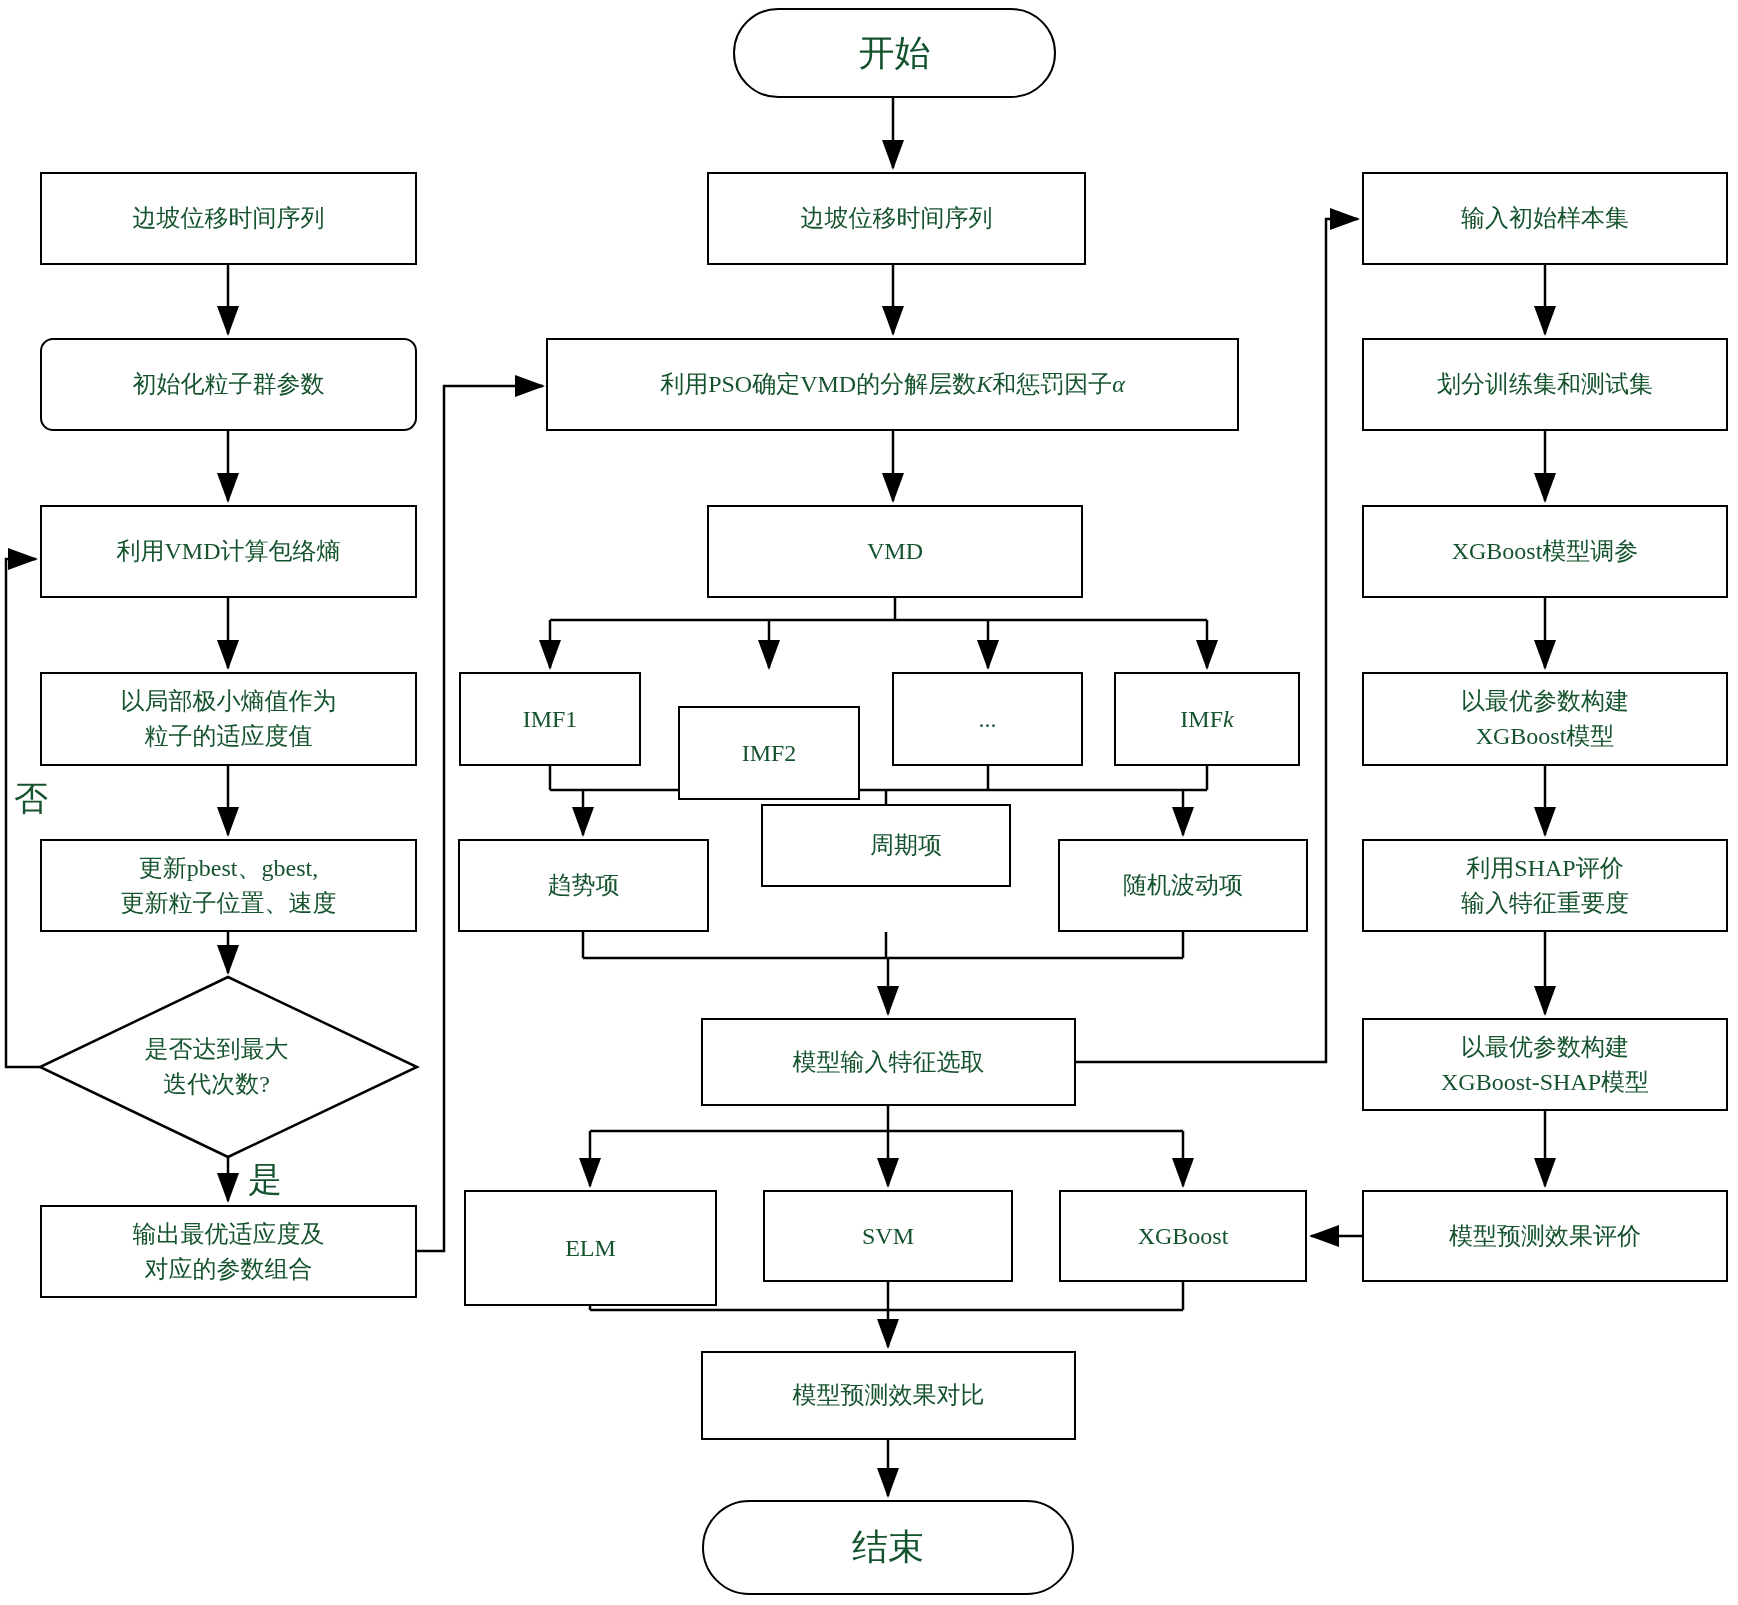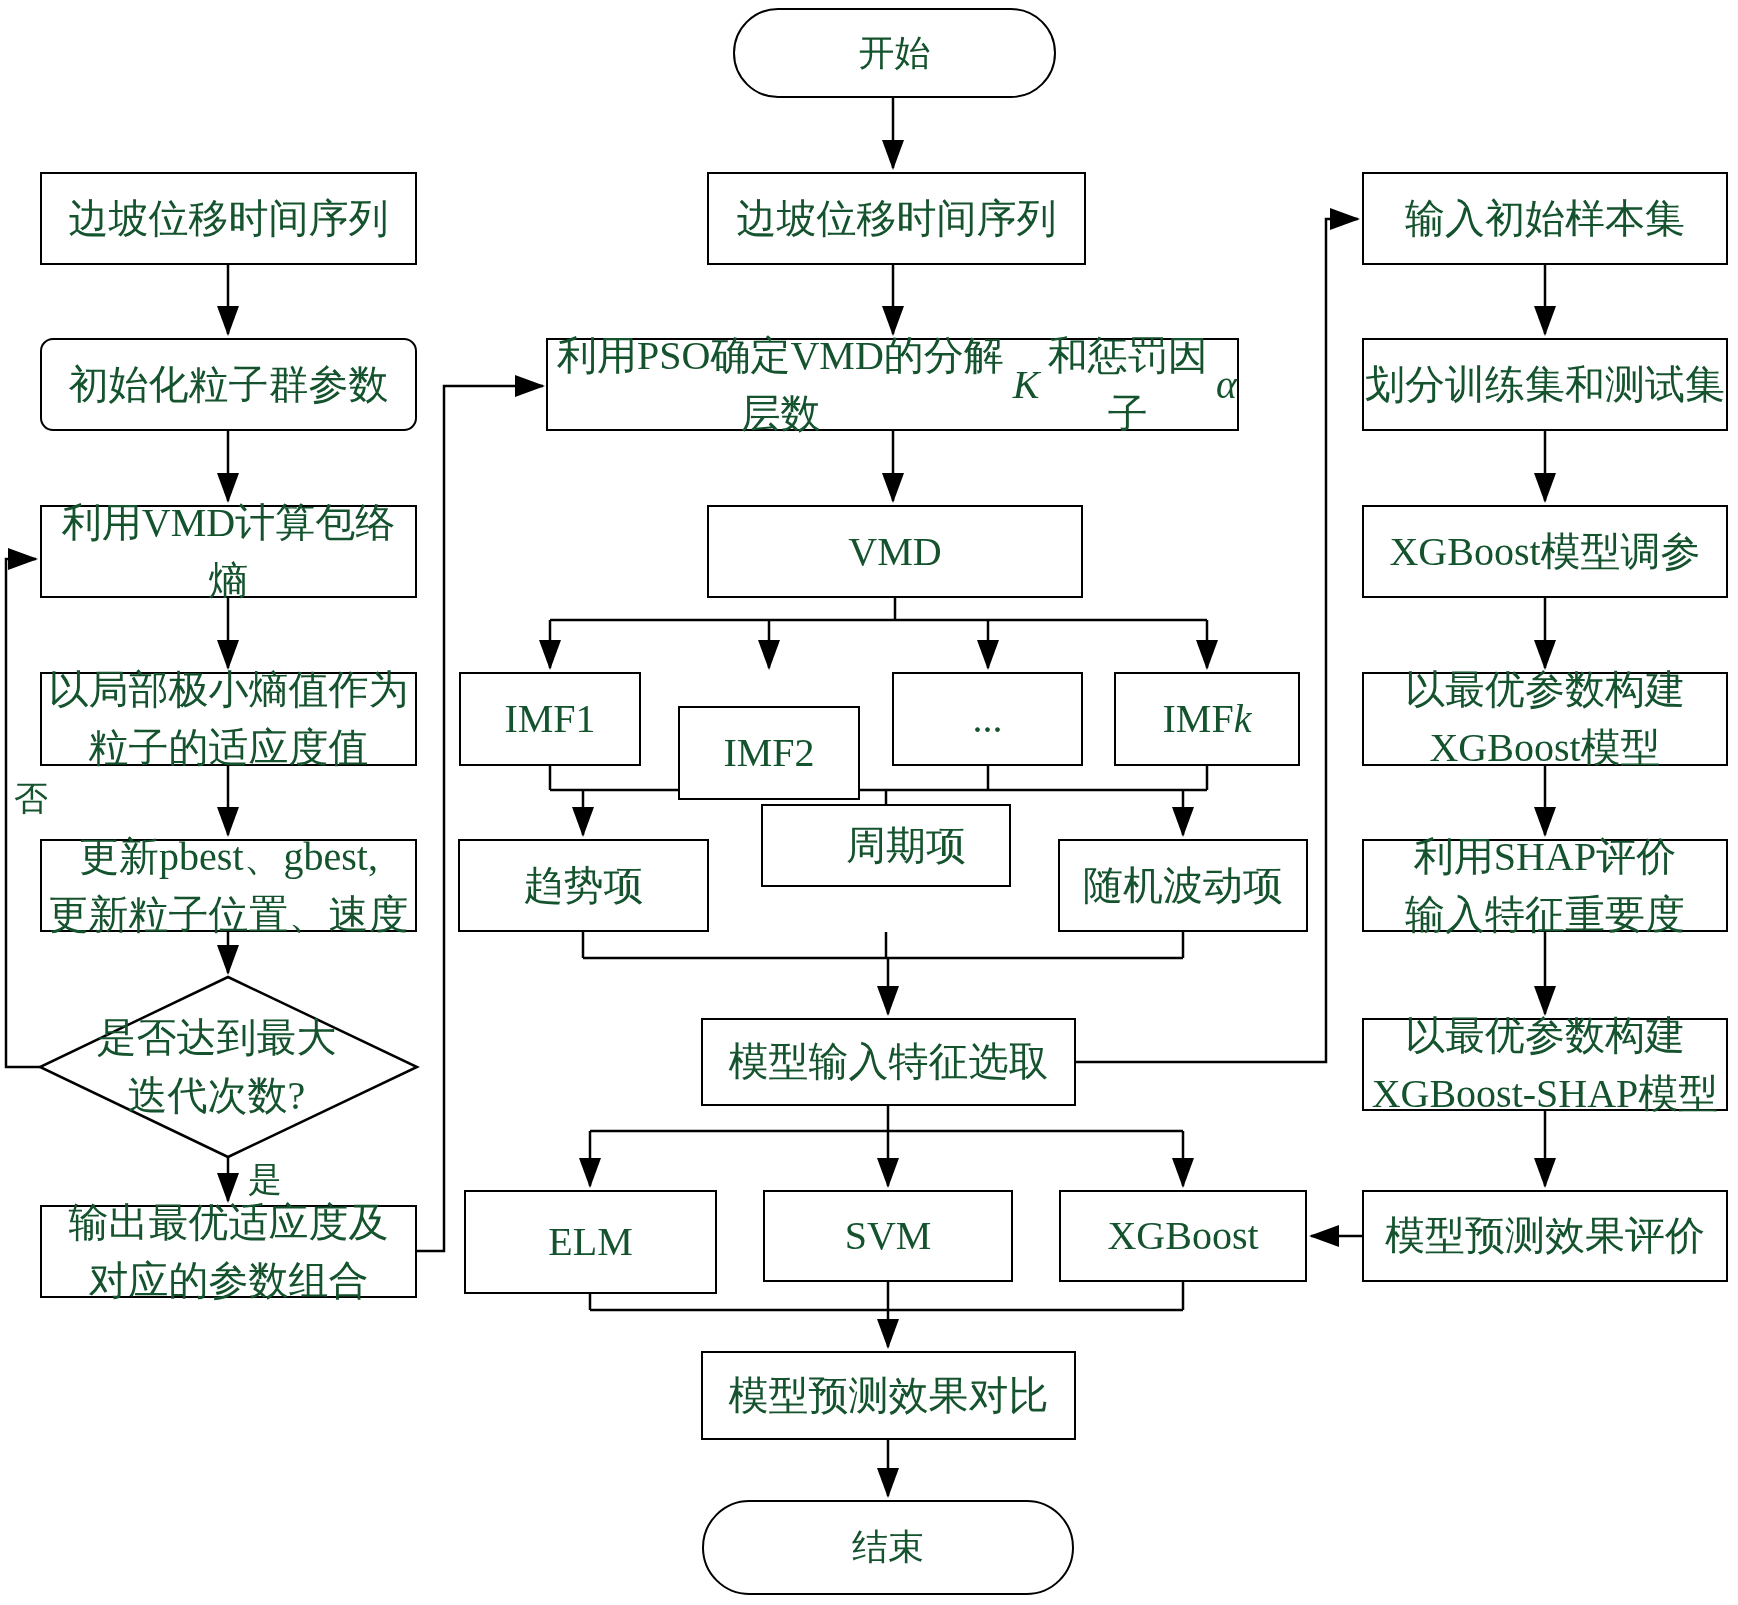--- a/index.html
+++ b/index.html
@@ -24,21 +24,21 @@
   }
   .node {
     position: absolute;
     box-sizing: border-box;
     border: 2.5px solid #000000;
     background: #ffffff;
     display: flex;
     align-items: center;
     justify-content: center;
     text-align: center;
-    font-size: 40px;
+    font-size: 24px;
     line-height: 1.45;
     white-space: pre-line;
   }
   .terminal {
     border-radius: 48px;
     font-size: 36px;
   }
   .naked {
     border: none;
     background: transparent;
@@ -148,21 +148,21 @@
   <div class="node" style="left:546px; top:338px; width:693px; height:93px;"><span>利用PSO确定VMD的分解层数</span><i>K</i><span>和惩罚因子</span><i>α</i></div>
   <div class="node" style="left:707px; top:505px; width:376px; height:93px;">VMD</div>
   <div class="node" style="left:459px; top:672px; width:182px; height:94px;">IMF1</div>
   <div class="node" style="left:678px; top:672px; width:182px; height:94px;margin-top:34px;">IMF2</div>
   <div class="node" style="left:892px; top:672px; width:191px; height:94px;">...</div>
   <div class="node" style="left:1114px; top:672px; width:186px; height:94px;"><span>IMF</span><i>k</i></div>
   <div class="node" style="left:458px; top:839px; width:251px; height:93px;">趋势项</div>
   <div class="node" style="left:761px; top:804px; width:250px; height:83px;padding-left:40px;">周期项</div>
   <div class="node" style="left:1058px; top:839px; width:250px; height:93px;">随机波动项</div>
   <div class="node" style="left:701px; top:1018px; width:375px; height:88px;">模型输入特征选取</div>
-  <div class="node" style="left:464px; top:1190px; width:253px; height:104px;">ELM</div>
+  <div class="node" style="left:464px; top:1190px; width:253px; height:116px;">ELM</div>
   <div class="node" style="left:763px; top:1190px; width:250px; height:92px;">SVM</div>
   <div class="node" style="left:1059px; top:1190px; width:248px; height:92px;">XGBoost</div>
   <div class="node" style="left:701px; top:1351px; width:375px; height:89px;">模型预测效果对比</div>
 
   <div class="node" style="left:1362px; top:172px; width:366px; height:93px;">输入初始样本集</div>
   <div class="node" style="left:1362px; top:338px; width:366px; height:93px;">划分训练集和测试集</div>
   <div class="node" style="left:1362px; top:505px; width:366px; height:93px;">XGBoost模型调参</div>
   <div class="node" style="left:1362px; top:672px; width:366px; height:94px;">以最优参数构建
 XGBoost模型</div>
   <div class="node" style="left:1362px; top:839px; width:366px; height:93px;">利用SHAP评价

